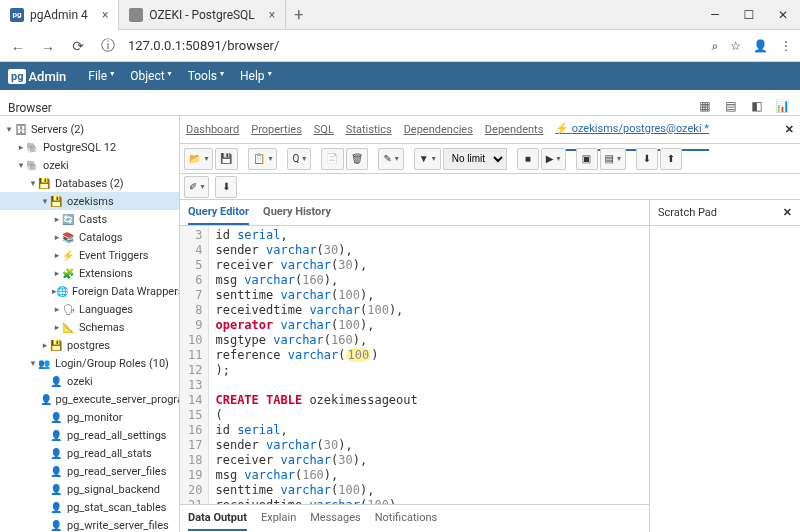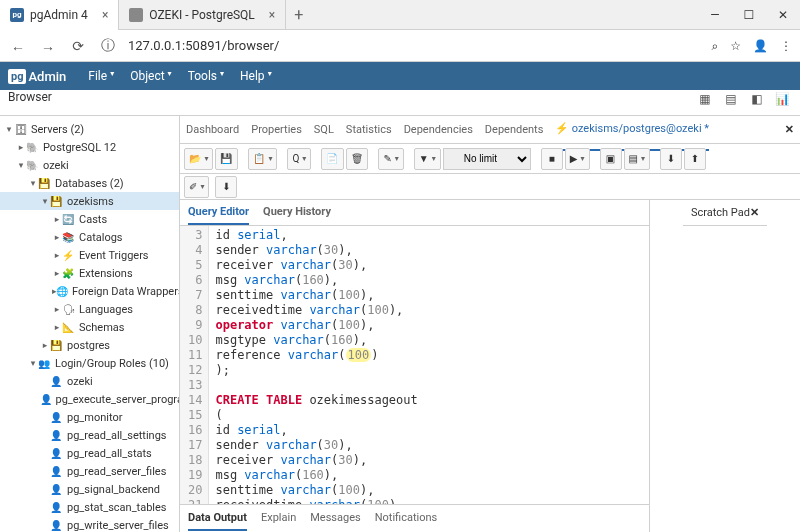--- a/index.html
+++ b/index.html
@@ -15,38 +15,38 @@
 .win-btn { width: 34px; height: 30px; display: flex; align-items: center; justify-content: center; cursor: pointer; font-size: 12px; }
 .addrbar { height: 32px; display: flex; align-items: center; padding: 0 8px; gap: 10px; border-bottom: 1px solid #d0d0d0; }
 .nav-btn { width: 20px; height: 20px; display: flex; align-items: center; justify-content: center; color: #555; cursor: pointer; font-size: 14px; }
 .url { flex: 1; font-size: 13px; color: #333; }
 .addr-right { display: flex; gap: 12px; align-items: center; }
 .menubar { height: 28px; background: #336791; color: #fff; display: flex; align-items: center; padding: 0 8px; font-size: 12px; }
 .logo { display: flex; align-items: center; gap: 2px; margin-right: 14px; }
 .logo-box { background: #fff; color: #336791; font-weight: bold; padding: 1px 3px; border-radius: 2px; font-size: 11px; }
 .logo-text { font-weight: 500; font-size: 13px; }
 .menu-item { padding: 0 8px; cursor: pointer; display: flex; align-items: flex-start; gap: 3px; }
-.browser-bar { height: 26px; display: flex; align-items: flex-start; padding: 0 8px; border-bottom: 1px solid #d0d0d0; font-size: 12px; }
+.browser-bar { height: 26px; display: flex; align-items: flex-end; padding: 0 8px; border-bottom: 1px solid #d0d0d0; font-size: 12px; }
 .browser-title { flex: 1; }
 .browser-icons { display: flex; gap: 8px; }
 .bicon { width: 18px; height: 18px; display: flex; align-items: center; justify-content: center; cursor: pointer; color: #555; }
 .main { display: flex; height: calc(532px - 30px - 32px - 28px - 26px); }
 .sidebar { width: 180px; border-right: 1px solid #d0d0d0; overflow: hidden; padding: 4px 0; font-size: 11px; }
 .tree-item { display: flex; align-items: center; padding: 2px 0 2px 4px; cursor: pointer; white-space: nowrap; }
 .tree-item.selected { background: #d6e8f5; }
 .caret { width: 10px; display: inline-block; text-align: center; color: #666; font-size: 9px; }
 .ticon { width: 14px; height: 14px; display: inline-flex; align-items: center; justify-content: center; margin-right: 3px; font-size: 10px; }
 .indent-0 { padding-left: 4px; }
 .indent-1 { padding-left: 16px; }
 .indent-2 { padding-left: 28px; }
 .indent-3 { padding-left: 40px; }
 .indent-4 { padding-left: 52px; }
 .content { flex: 1; display: flex; flex-direction: column; overflow: hidden; }
 .tabstrip { height: 28px; display: flex; align-items: center; padding: 0 6px; border-bottom: 1px solid #d0d0d0; gap: 12px; font-size: 11px; }
-.tabstrip-item { color: #666; cursor: pointer; padding: 14px 0; }
+.tabstrip-item { color: #666; cursor: pointer; padding: 14px 0; text-decoration: underline; }
 .tabstrip-item.active { color: #2b6cb0; border-bottom: 2px solid #2b6cb0; }
 .tabstrip-close { margin-left: auto; cursor: pointer; font-weight: bold; }
 .toolbar { height: 30px; display: flex; align-items: center; padding: 0 4px; border-bottom: 1px solid #d0d0d0; gap: 2px; }
 .tbtn { height: 22px; min-width: 22px; padding: 0 4px; border: 1px solid #ccc; background: #f7f7f7; display: flex; align-items: center; justify-content: center; cursor: pointer; font-size: 10px; border-radius: 2px; }
 .tbtn.drop::after { content: "▾"; font-size: 8px; margin-left: 3px; color: #666; }
 .tsep { width: 6px; }
 .sub-toolbar { height: 26px; display: flex; align-items: center; padding: 0 4px; border-bottom: 1px solid #d0d0d0; gap: 6px; }
 .editor-area { flex: 1; display: flex; overflow: hidden; }
 .editor-main { flex: 1; display: flex; flex-direction: column; overflow: hidden; border-right: 1px solid #d0d0d0; }
 .editor-tabs { height: 26px; display: flex; align-items: center; padding: 0 8px; gap: 14px; border-bottom: 1px solid #d0d0d0; font-size: 11px; font-weight: bold; }
@@ -54,27 +54,27 @@
 .editor-tab.active { color: #2b6cb0; border-bottom: 2px solid #2b6cb0; }
 .code { flex: 1; overflow: auto; font-family: Consolas, Monaco, monospace; font-size: 12px; display: flex; }
 .gutter { background: #f5f5f5; color: #999; text-align: right; padding: 2px 6px 2px 8px; border-right: 1px solid #e0e0e0; user-select: none; }
 .gutter div { height: 15px; line-height: 15px; }
 .codelines { padding: 2px 6px; }
 .codelines div { height: 15px; line-height: 15px; white-space: pre; }
 .kw { color: #c03; font-weight: bold; }
 .ident { color: #06c; }
 .num { color: #888; }
 .hl { background: #fff59d; border-radius: 8px; padding: 0 2px; }
-.scratch { width: 150px; display: flex; flex-direction: column; align-items: center; }
+.scratch { width: 150px; display: flex; flex-direction: column; }
 .scratch-head { height: 26px; display: flex; align-items: center; padding: 0 8px; border-bottom: 1px solid #d0d0d0; font-size: 11px; }
 .scratch-head span:last-child { margin-left: auto; cursor: pointer; font-weight: bold; }
 .output-tabs { height: 28px; display: flex; align-items: center; padding: 0 8px; gap: 14px; border-top: 1px solid #d0d0d0; font-size: 11px; }
 .output-tab { color: #666; cursor: pointer; padding: 5px 0; }
 .output-tab.active { color: #333; font-weight: bold; border-bottom: 2px solid #2b6cb0; }
-.limit-select { height: 22px; border: 1px solid #ccc; font-size: 10px; padding: 0 16px; }
+.limit-select { height: 22px; border: 1px solid #ccc; font-size: 10px; padding: 0 4px; }
 </style>
 </head>
 <body>
 
 <div class="titlebar">
   <div id="browser-tabs" style="display: flex;">
       <div class="tab active">
         <div class="tab-favicon">pg</div>
         <span>pgAdmin 4</span>
         <span class="tab-close">×</span>

